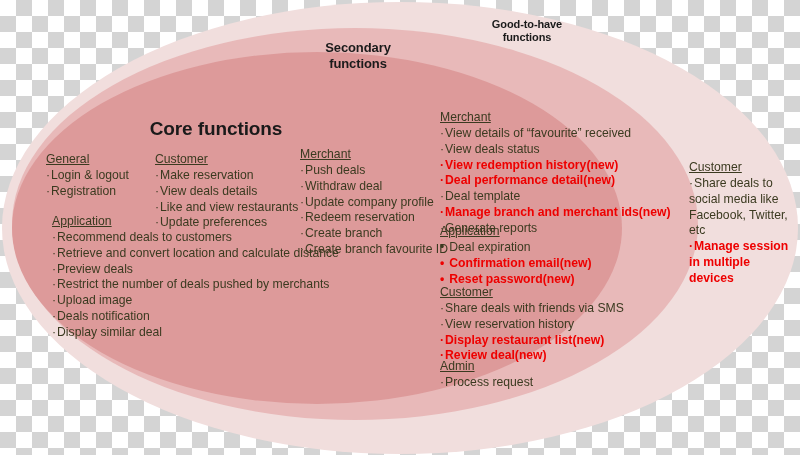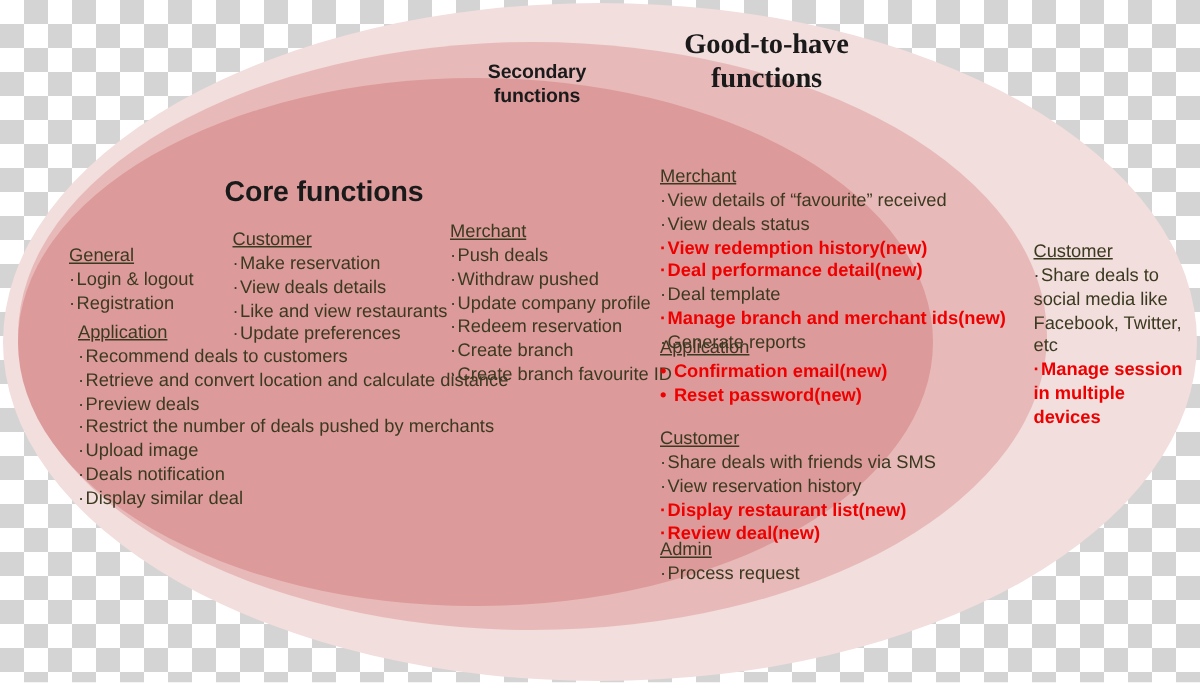--- a/index.html
+++ b/index.html
@@ -29,21 +29,21 @@
 
   .layer-title {
     position: absolute;
     font-weight: bold;
     color: #1a1a1a;
     line-height: 1.22;
     white-space: pre-line;
     text-align: center;
     letter-spacing: -0.1px;
   }
-  #title-good   { left: 436px; top: 18px;  width: 150px; font-size: 19px; font-family: Liberation Serif, serif; }
+  #title-good   { left: 452px; top: 18px;  width: 150px; font-size: 11px; }
   #title-secondary { left: 292px; top: 40px; width: 132px; font-size: 13px; }
   #title-core   { left: 148px; top: 117px; width: 136px; font-size: 19px; }
 
   .block { position: absolute; }
   .grp-head {
     text-decoration: underline;
     color: #3b3a20;
     font-size: 12.2px;
     line-height: 1.30;
     white-space: nowrap;
@@ -57,21 +57,21 @@
   }
   .grp-list li::before { content: "\00B7"; margin-right: 1px; }
   .grp-list li.dot-sp::before { content: "\2022"; margin-right: 5px; }
   .grp-list li.new {
     color: #ee0000;
     font-weight: bold;
   }
   .grp-list li.wrap { white-space: normal; }
 
   
-  #core-general   { left: 46px;  top: 163px; }
+  #core-general   { left: 46px;  top: 152px; }
   #core-customer  { left: 155px; top: 152px; }
   #core-merchant  { left: 300px; top: 147px; }
   #core-application { left: 52px; top: 214px; }
 
   
   #sec-merchant   { left: 440px; top: 110px; }
   #sec-application{ left: 440px; top: 224px; }
   #sec-customer   { left: 440px; top: 285px; }
   #sec-admin      { left: 440px; top: 359px; }
 
@@ -111,21 +111,21 @@
       <li>View deals details</li>
       <li>Like and view restaurants</li>
       <li>Update preferences</li>
     </ul>
   </div>
 
   <div class="block" id="core-merchant">
     <div class="grp-head">Merchant</div>
     <ul class="grp-list">
       <li>Push deals</li>
-      <li>Withdraw pushed</li>
+      <li>Withdraw deal</li>
       <li>Update company profile</li>
       <li>Redeem reservation</li>
       <li>Create branch</li>
       <li>Create branch favourite ID</li>
     </ul>
   </div>
 
   <div class="block" id="core-application">
     <div class="grp-head">Application</div>
     <ul class="grp-list">
@@ -148,20 +148,21 @@
       <li class="new">Deal performance detail(new)</li>
       <li>Deal template</li>
       <li class="new">Manage branch and merchant ids(new)</li>
       <li>Generate reports</li>
     </ul>
   </div>
 
   <div class="block" id="sec-application">
     <div class="grp-head">Application</div>
     <ul class="grp-list">
+      <li class="dot-sp">Deal expiration</li>
       <li class="dot-sp new">Confirmation email(new)</li>
       <li class="dot-sp new">Reset password(new)</li>
     </ul>
   </div>
 
   <div class="block" id="sec-customer">
     <div class="grp-head">Customer</div>
     <ul class="grp-list">
       <li>Share deals with friends via SMS</li>
       <li>View reservation history</li>

